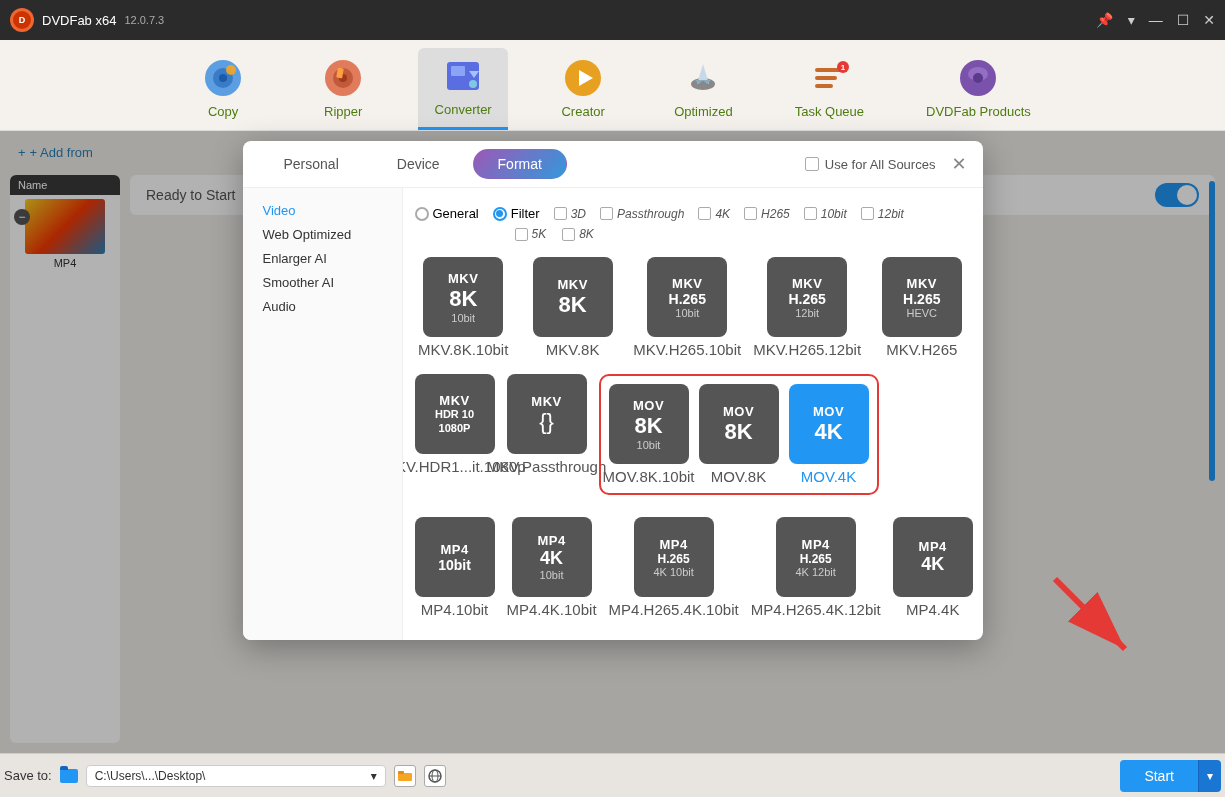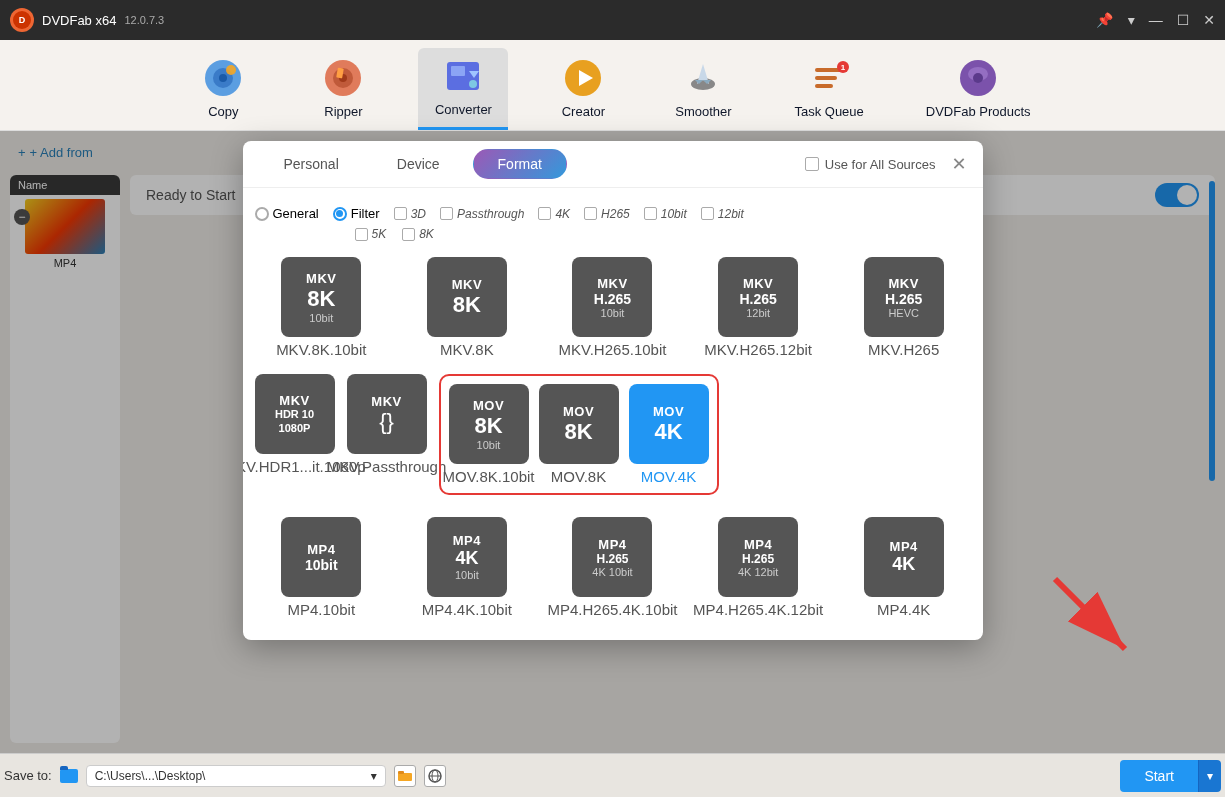--- a/index.html
+++ b/index.html
@@ -53,21 +53,21 @@
       background: #e0ddd8;
     }
     .nav-icon {
       width: 44px;
       height: 44px;
       display: flex;
       align-items: center;
       justify-content: center;
       font-size: 26px;
     }
-    .nav-label { font-size: 13px; color: #0f172a; }
+    .nav-label { font-size: 13px; color: #4d7c0f; }
 
     
     .content-area {
       display: flex;
       flex: 1;
       padding: 10px;
       gap: 10px;
       position: relative;
     }
 
@@ -490,21 +490,21 @@
     </div>
     <div class="nav-item">
       <div class="nav-icon">
         <svg width="40" height="40" viewBox="0 0 40 40">
           <ellipse cx="20" cy="26" rx="12" ry="6" fill="#888"></ellipse>
           <polygon points="20,6 26,26 20,22 14,26" fill="#c8d8e8"></polygon>
           <polygon points="12,22 16,26 20,22" fill="#8aaabf"></polygon>
           <polygon points="28,22 24,26 20,22" fill="#8aaabf"></polygon>
         </svg>
       </div>
-      <span class="nav-label">Smoother</span>
+      <span class="nav-label">Optimized</span>
     </div>
     <div class="nav-item" style="position:relative;">
       <div class="nav-icon">
         <svg width="40" height="40" viewBox="0 0 40 40">
           <rect x="6" y="10" width="28" height="4" rx="2" fill="#c86b2a"></rect>
           <rect x="6" y="18" width="22" height="4" rx="2" fill="#c86b2a"></rect>
           <rect x="6" y="26" width="18" height="4" rx="2" fill="#c86b2a"></rect>
           <circle cx="34" cy="9" r="6" fill="#e53935"></circle>
           <text x="34" y="12" text-anchor="middle" fill="white" font-size="8" font-weight="bold">1</text>
         </svg>
@@ -571,20 +571,37 @@
             <div class="use-for-all">
               <div style="width:14px; height:14px; border:1px solid #aaa; border-radius:2px; background:white;"></div>
               <span>Use for All Sources</span>
             </div>
             <button class="modal-close">✕</button>
           </div>
         </div>
 
         <div class="modal-body">
 
+          <div class="modal-sidebar">
+            <div class="sidebar-section active">
+              <span>Video</span>
+            </div>
+            <div class="sidebar-section">
+              <span>Web Optimized</span>
+            </div>
+            <div class="sidebar-section">
+              <span>Enlarger AI</span>
+            </div>
+            <div class="sidebar-section">
+              <span>Smoother AI</span>
+            </div>
+            <div class="sidebar-section">
+              <span>Audio</span>
+            </div>
+          </div>
 
           <div class="modal-content-area">
 
             <div class="filter-row">
               <div class="radio-item">
                 <div class="radio-circle"></div>
                 <span>General</span>
               </div>
               <div class="radio-item">
                 <div class="radio-circle selected"></div>

